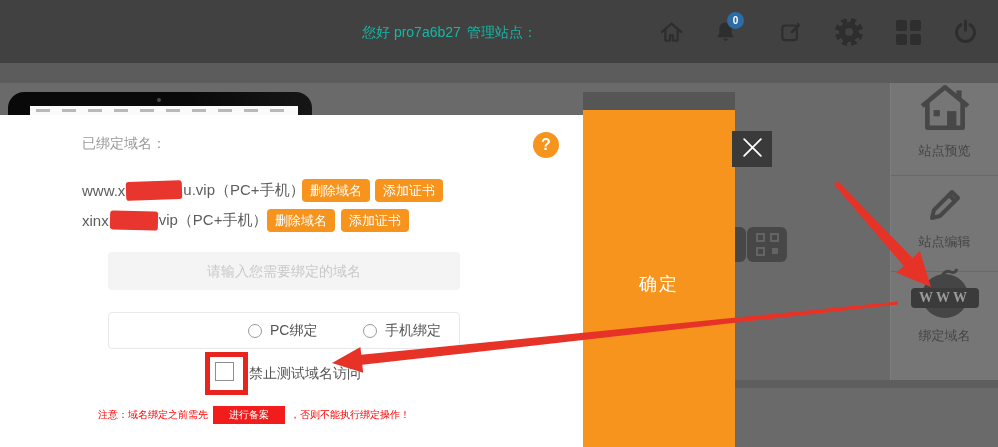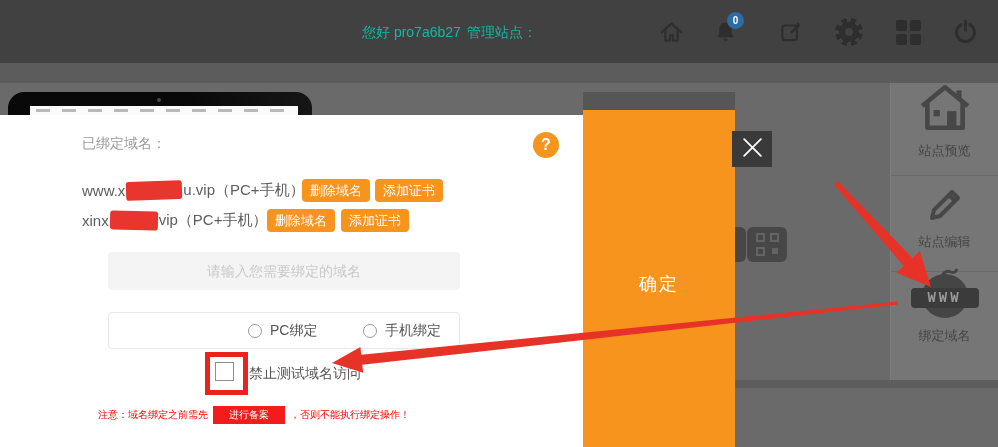--- a/index.html
+++ b/index.html
@@ -52,21 +52,21 @@
   
   .sidebar{left:890px;top:83px;width:108px;height:300px;background:#767676;border-left:1px solid #7e7e7e;box-sizing:border-box}
   .side-item{display:flex;flex-direction:column;align-items:center;gap:7px;
     border-bottom:1px solid #696969;cursor:pointer}
   .si-1{height:92px}.si-2{height:95px}.si-3{height:111px;border-bottom:none}
   .side-label{font-size:13px;color:#454545}
   .globe{position:relative;width:70px;height:48px}
   .globe-circle{position:absolute;left:12px;top:2px;width:46px;height:44px;border-radius:50%;background:#454545}
   .globe-band{position:absolute;left:1px;right:1px;top:16px;height:20px;background:#3b3b3b;border-radius:4px;
     color:#9a9a9a;font-weight:bold;font-size:14px;letter-spacing:3px;text-align:center;line-height:20px;
-    font-family:Liberation Mono, monospace}
+    font-family:Liberation Serif, serif}
   .globe-flag{position:absolute;left:28px;top:-8px}
 
   
   .modal{left:0;top:115px;width:671px;height:332px;background:#ffffff}
   .bound-label{position:absolute;left:82px;top:20px;font-size:14px;color:#9a9a9a}
   .domain-line{position:absolute;left:82px;display:flex;align-items:center;height:23px;
     font-size:15px;color:#5d5d5d;white-space:nowrap}
   .dl-1{top:64px}.dl-2{top:94px}
   .redact{height:19px;background:#e8352e;border-radius:3px;margin:0 1px}
   .r1{width:56px;transform:rotate(-2deg)}

